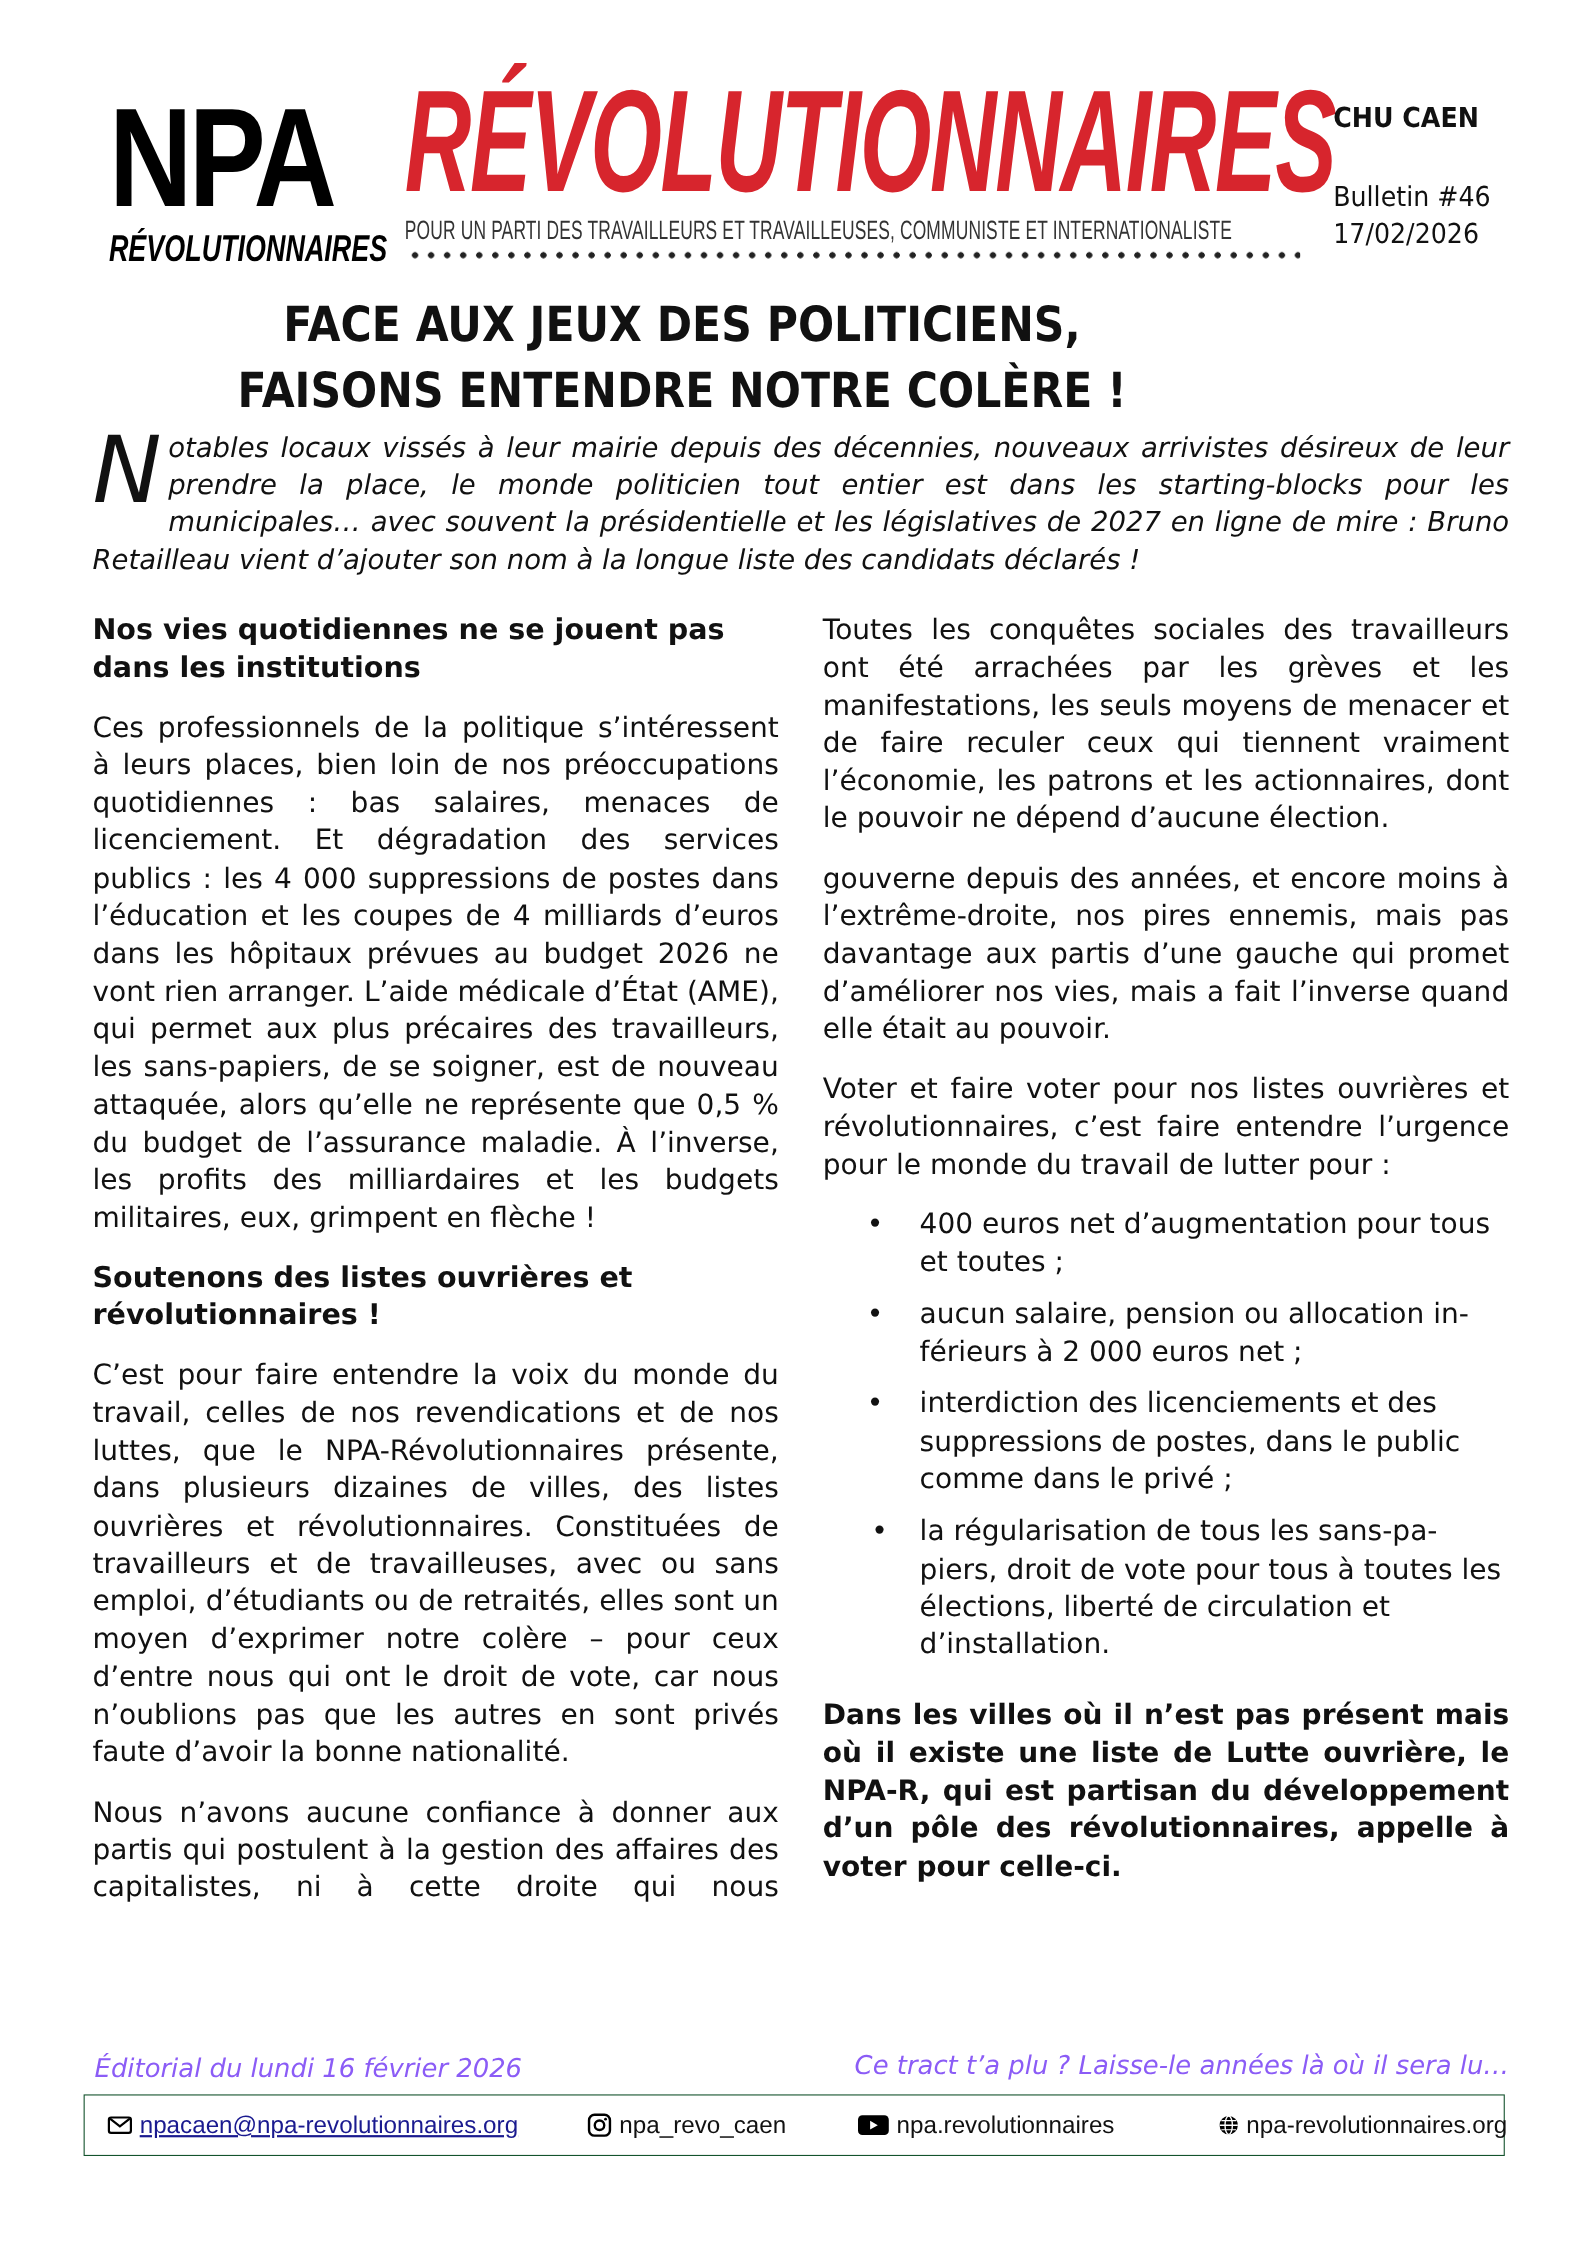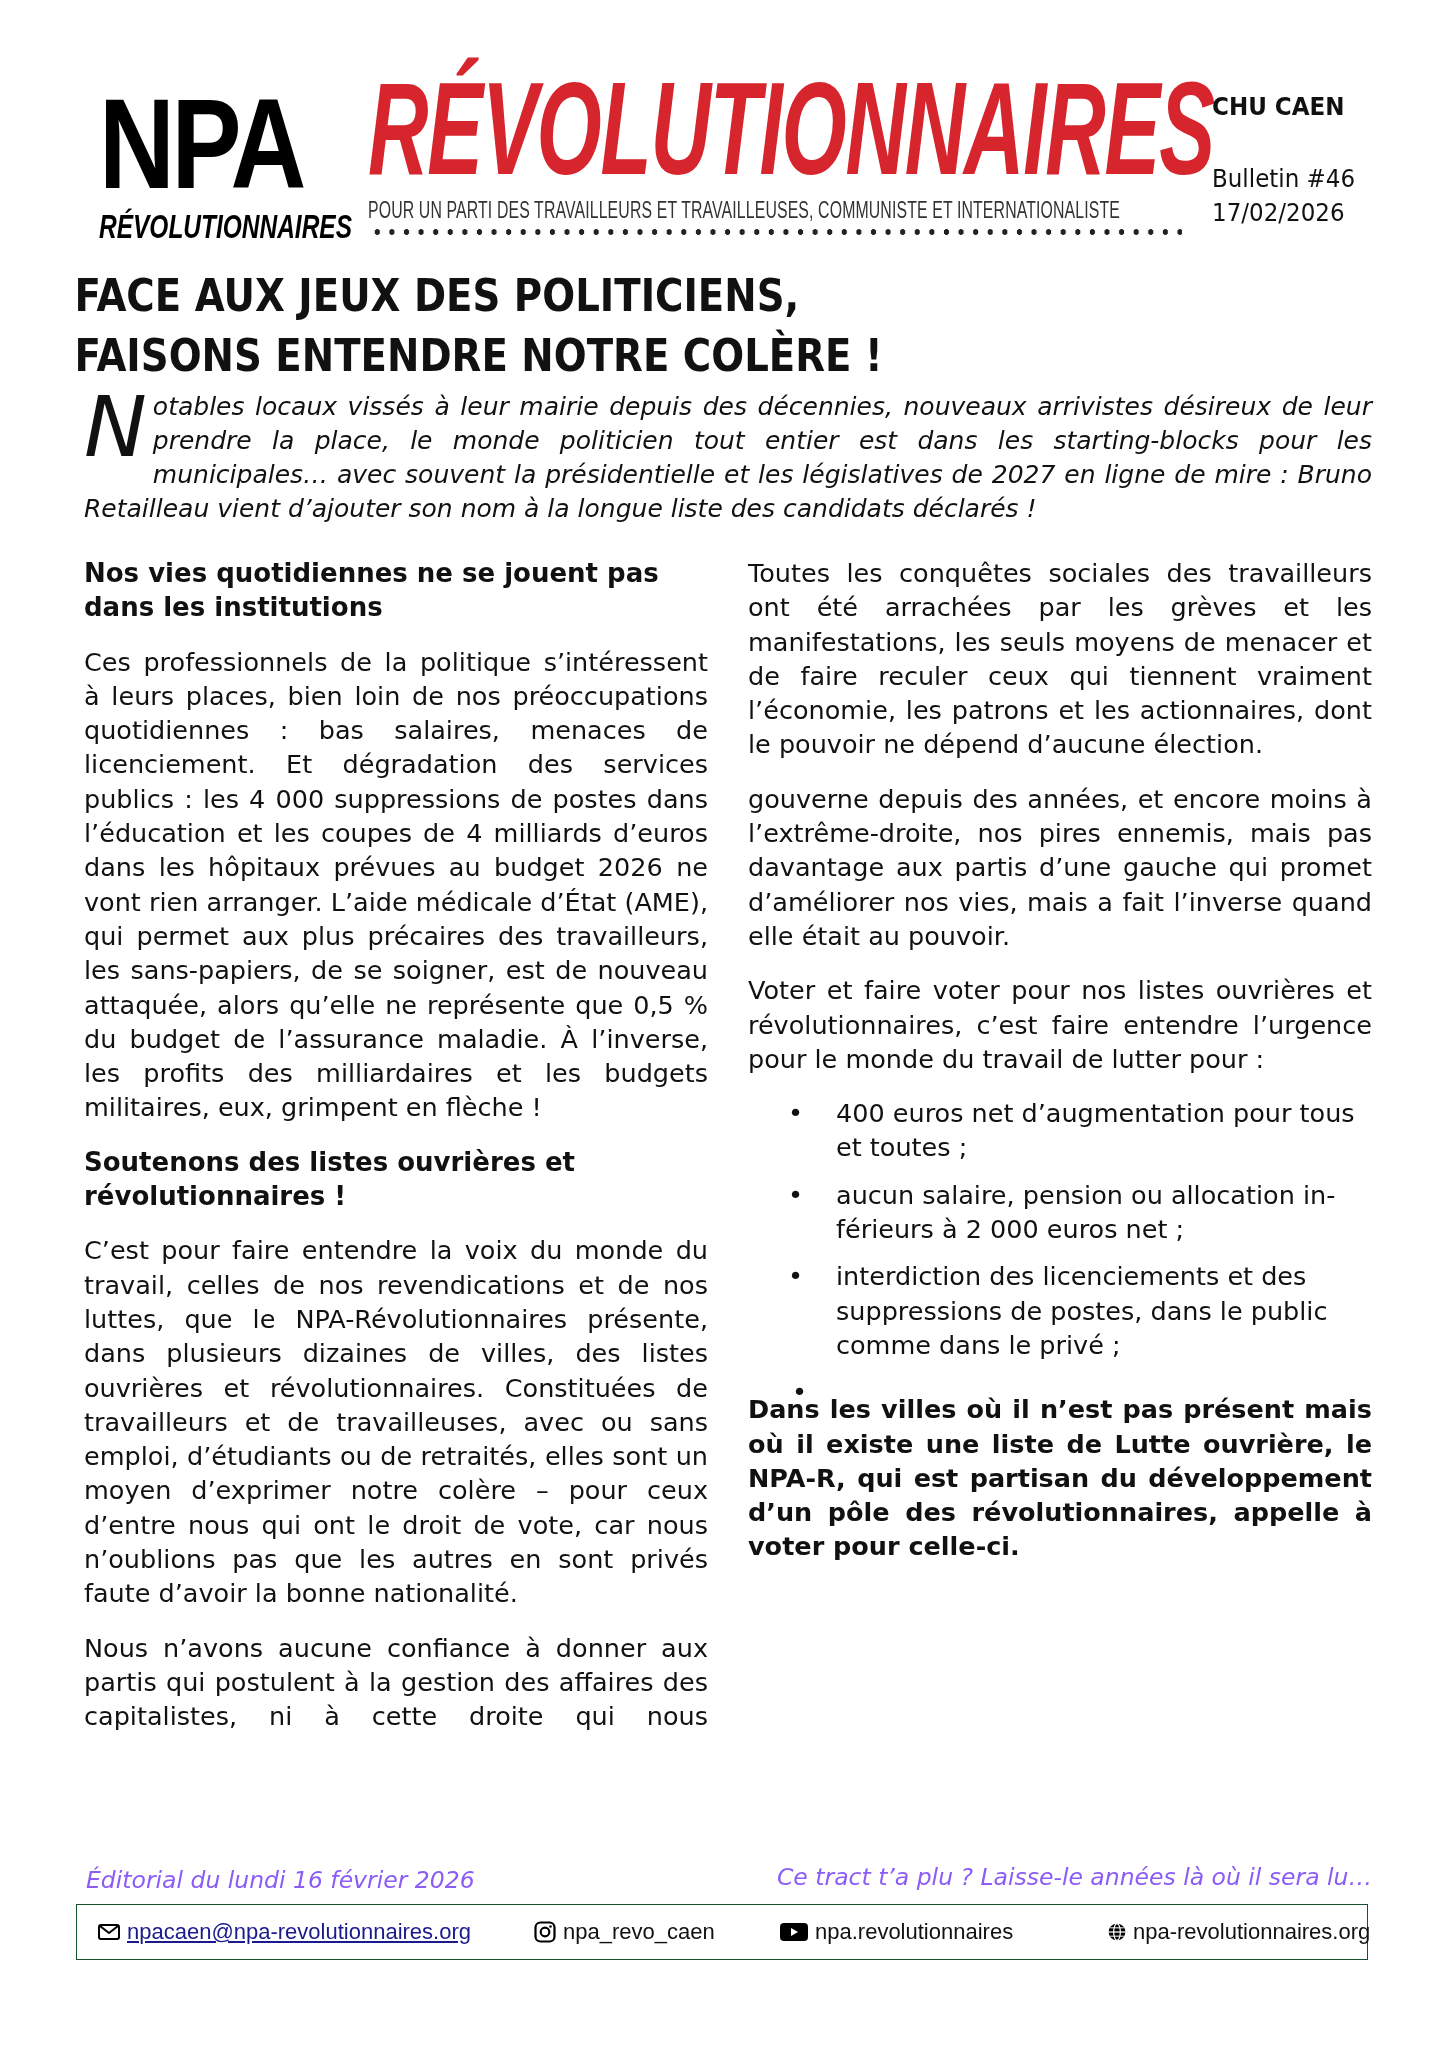--- a/index.html
+++ b/index.html
@@ -17,21 +17,21 @@
   #logo-rev .dots { position:absolute; left:2px; top:172px; width:812px; height:8px;
      background-image: radial-gradient(circle, #222 2.6px, transparent 3px);
      background-size:14.6px 8px; background-repeat:repeat-x; }
 
   #header-info { left:1212px; top:92px; width:220px; font-family:"DejaVu Sans", sans-serif; }
   #header-info .site { font-weight:bold; font-size:25px; line-height:30px; transform:scaleX(0.92); transform-origin:left; }
   #header-info .bulletin, #header-info .date { font-size:25px; line-height:34px; transform:scaleX(0.92); transform-origin:left; }
   #header-info .bulletin { margin-top:40px; }
 
   
-  #headline { left:0; top:266px; width:1240px; font-family:"DejaVu Sans", sans-serif; font-weight:bold; font-size:44px; line-height:60px; }
+  #headline { left:0; top:266px; width:1240px; text-align:center; font-family:"DejaVu Sans", sans-serif; font-weight:bold; font-size:44px; line-height:60px; }
   #headline span { display:block; transform:scaleX(0.88); }
 
   
   #intro { left:84px; top:390px; width:1288px; font-style:italic; font-size:25px; line-height:34px; text-align:justify; color:#111; }
   #intro .dropcap { float:left; font-size:84px; line-height:66px; font-style:italic; margin-right:6px; margin-top:4px; font-family:"DejaVu Sans", sans-serif; }
 
   
   .col { top:556px; width:624px; font-size:25.5px; line-height:34.3px; }
   #col-left { left:84px; }
   #col-right { left:748px; }
@@ -95,21 +95,21 @@
 </div>
 
 <div id="col-right" class="abs col">
   <p>Toutes les conquêtes sociales des travailleurs ont été arrachées par les grèves et les manifestations, les seuls moyens de menacer et de faire reculer ceux qui tiennent vraiment l’économie, les patrons et les actionnaires, dont le pouvoir ne dépend d’aucune élection.</p>
   <p>gouverne depuis des années, et encore moins à l’extrême-droite, nos pires ennemis, mais pas davantage aux partis d’une gauche qui promet d’améliorer nos vies, mais a fait l’inverse quand elle était au pouvoir.</p>
   <p>Voter et faire voter pour nos listes ouvrières et révolutionnaires, c’est faire entendre l’urgence pour le monde du travail de lutter pour :</p>
   <ul>
     <li><span class="bullet">•</span><span>400 euros net d’augmentation pour tous et toutes ;</span></li>
     <li><span class="bullet">•</span><span>aucun salaire, pension ou allocation in-férieurs à 2 000 euros net ;</span></li>
     <li><span class="bullet">•</span><span>interdiction des licenciements et des suppressions de postes, dans le public comme dans le privé ;</span></li>
-    <li><span class="bullet" style="left:44px;">•</span></li>
+    <li><span class="bullet" style="left:44px;">•</span><span>la régularisation de tous les sans-pa-piers, droit de vote pour tous à toutes les élections, liberté de circulation et d’installation.</span></li>
   </ul>
   <p class="bold" style="margin-top:30px;">Dans les villes où il n’est pas présent mais où il existe une liste de Lutte ouvrière, le NPA-R, qui est partisan du développement d’un pôle des révolutionnaires, appelle à voter pour celle-ci.</p>
 </div>
 
 <div id="footer-notes" class="abs">
   <span class="left">Éditorial du lundi 16 février 2026</span>
   <span class="right">Ce tract t’a plu ? Laisse-le années là où il sera lu…</span>
 </div>
 
 <div id="contact-box" class="abs">

